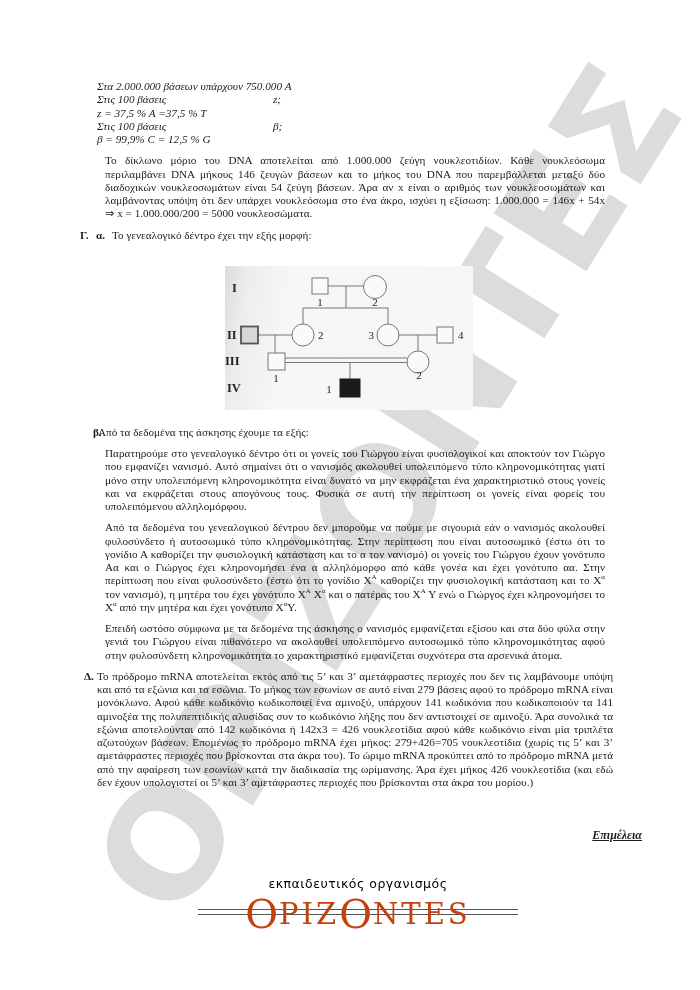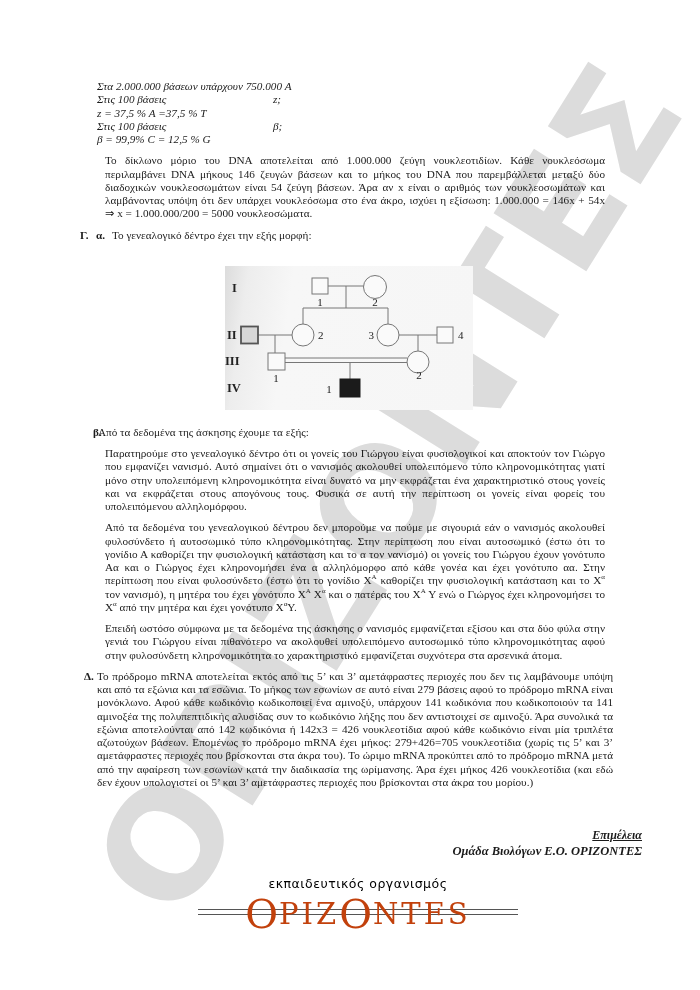--- a/index.html
+++ b/index.html
@@ -139,21 +139,20 @@
       <text class="num-label" x="149" y="73" text-anchor="end">3</text>
       <text class="num-label" x="233" y="73" text-anchor="start">4</text>
       <text class="num-label" x="51" y="116" text-anchor="middle">1</text>
       <text class="num-label" x="194" y="113" text-anchor="middle">2</text>
       <text class="num-label" x="104" y="127" text-anchor="middle">1</text>
     </svg>
   </div>
 
   <div class="footer">
     <div class="credit-title">Επιμέλεια</div>
-    <div class="credit-team">Ομάδα Βιολόγων Ε.Ο. ΟΡΙΖΟΝΤΕΣ</div>
   </div>
 
   <div class="logo">
     <div class="logo-subtitle">εκπαιδευτικός οργανισμός</div>
     <div class="logotype">
       <div class="logo-rules"></div>
       <div class="logo-text"><span class="logo-O">O</span><span>PIZ</span><span class="logo-O">O</span><span>NTES</span></div>
     </div>
   </div>
 

